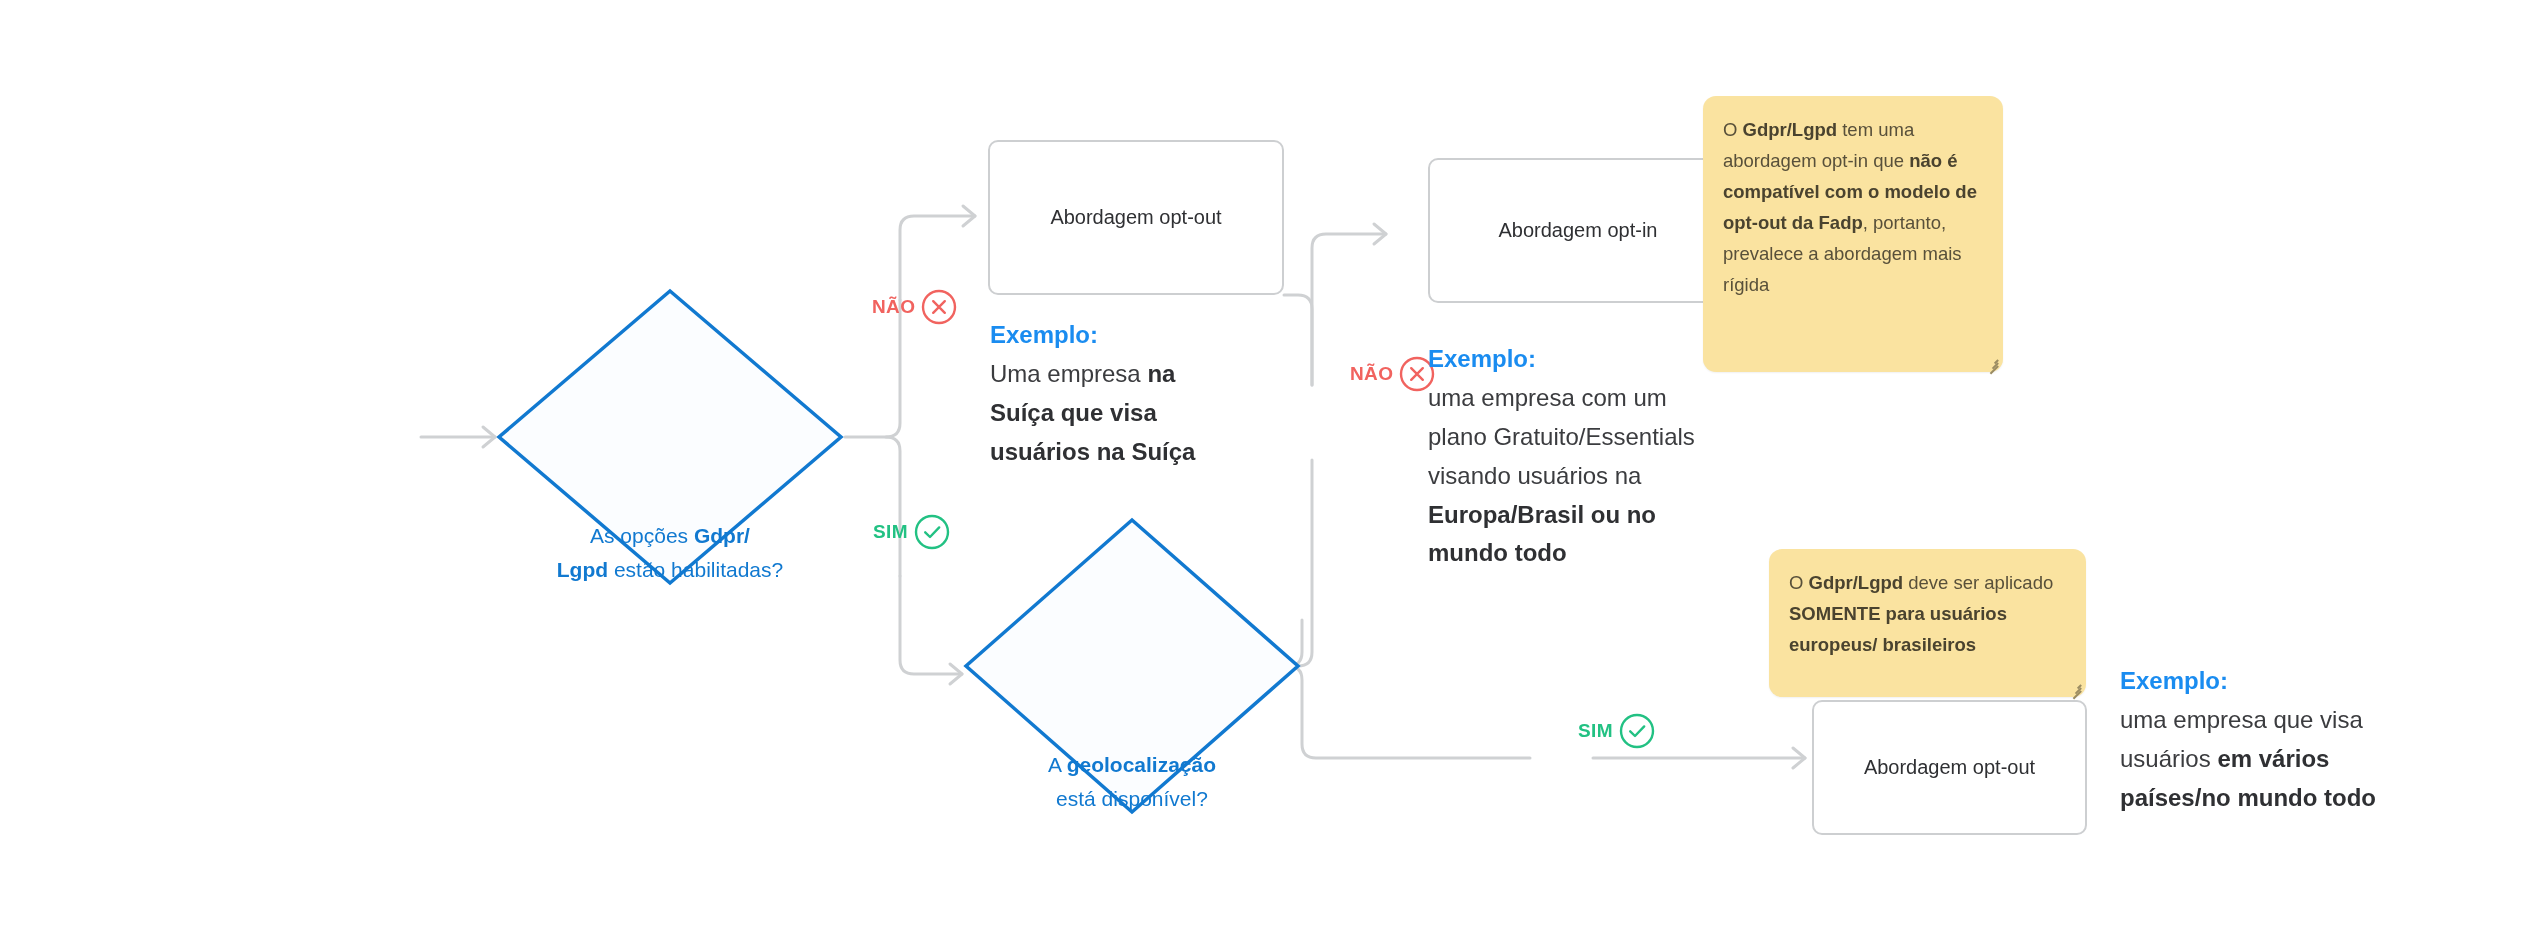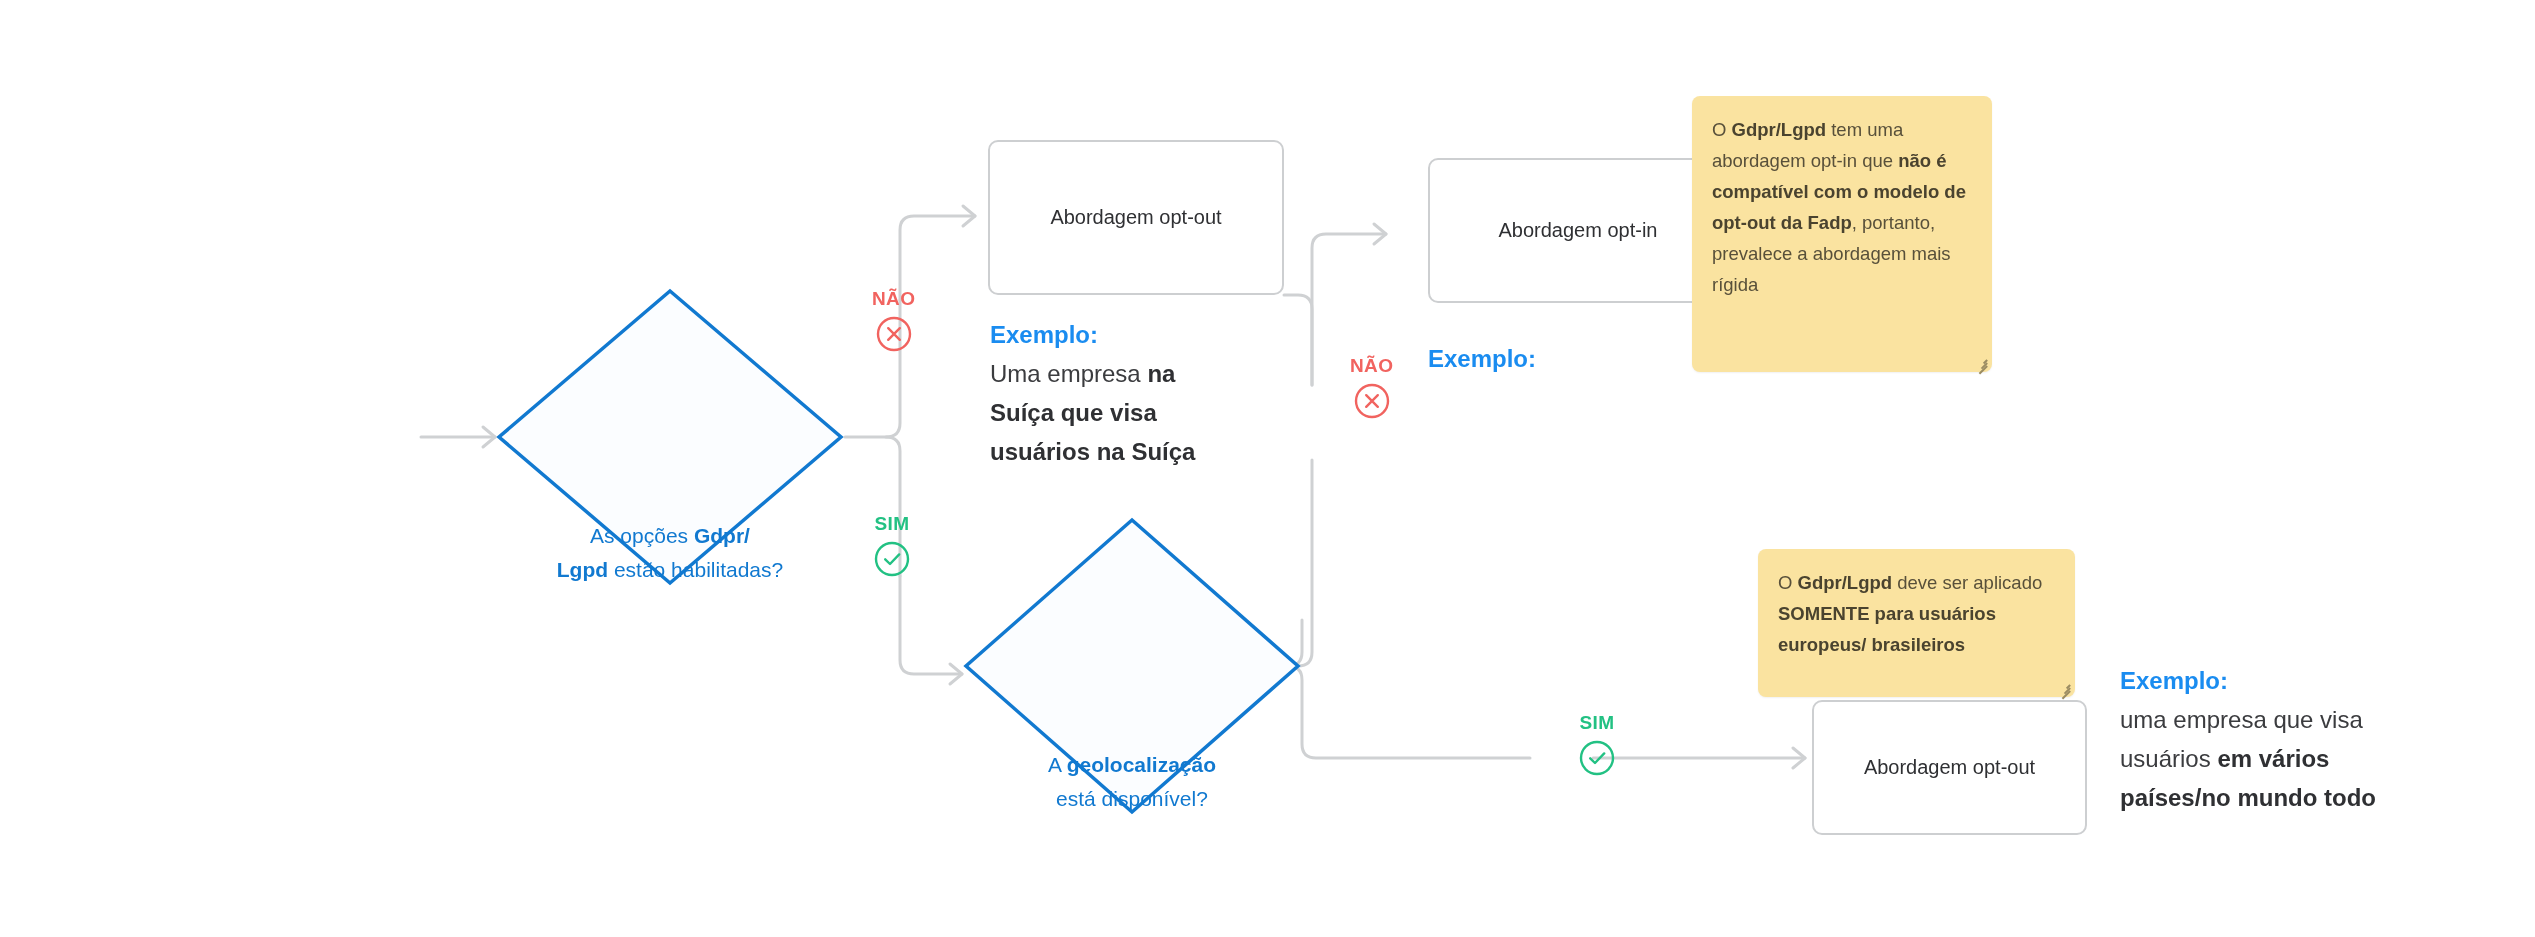--- a/index.html
+++ b/index.html
@@ -112,21 +112,21 @@
     text-align: center;
     color: #2f3033;
     font-size: 20px;
     font-weight: 400;
   }
 
   
   .badge {
     position: absolute;
     display: flex;
-    flex-direction: column;
+    flex-direction: row;
     align-items: center;
     gap: 5px;
     text-align: right;
   }
   .badge-label {
     font-size: 19px;
     font-weight: 700;
     letter-spacing: 0.4px;
   }
   .badge.no  .badge-label { color: #f1635f; }
@@ -146,26 +146,27 @@
     display: block;
   }
   .example .ex-body { display: block; }
   .example .ex-body b { font-weight: 700; color: #2f3033; }
 
   
   .sticky {
     position: absolute;
     box-sizing: border-box;
     background: #fae3a0;
-    border-radius: 8px;
+    border-radius: 13px;
     padding: 18px 20px 20px 20px;
     color: #58503a;
     font-size: 18.5px;
     line-height: 1.68;
     box-shadow: 0 1px 2px rgba(0,0,0,0.06);
+    margin-left: 11px;
   }
   .sticky b { font-weight: 700; color: #4a432f; }
   .sticky .resize-grip {
     position: absolute;
     right: 5px;
     bottom: 4px;
     width: 12px;
     height: 12px;
   }
   .sticky .resize-grip i {
@@ -282,20 +283,21 @@
     </svg>
   </div>
 
   <div class="example" style="left:990px; top:316px; width:240px;">
     <span class="ex-title">Exemplo:</span>
     <span class="ex-body"><span>Uma empresa </span><b>na Suíça que visa usuários na Suíça</b></span>
   </div>
 
   <div class="example" style="left:1428px; top:340px; width:300px;">
     <span class="ex-title">Exemplo:</span>
+    <span class="ex-body"><span>uma empresa com um plano Gratuito/Essentials visando usuários na </span><b>Europa/Brasil ou no mundo todo</b></span>
   </div>
 
   <div class="example" style="left:2120px; top:662px; width:275px;">
     <span class="ex-title">Exemplo:</span>
     <span class="ex-body"><span>uma empresa que visa usuários </span><b>em vários países/no mundo todo</b></span>
   </div>
 
   <div class="sticky" style="left:1692px; top:96px; width:300px; height:276px;">
     <span><span>O </span><b>Gdpr/Lgpd</b><span> tem uma abordagem opt-in que </span><b>não é compatível com o modelo de opt-out da Fadp</b><span>, portanto, prevalece a abordagem mais rígida</span></span>
     <span class="resize-grip">

